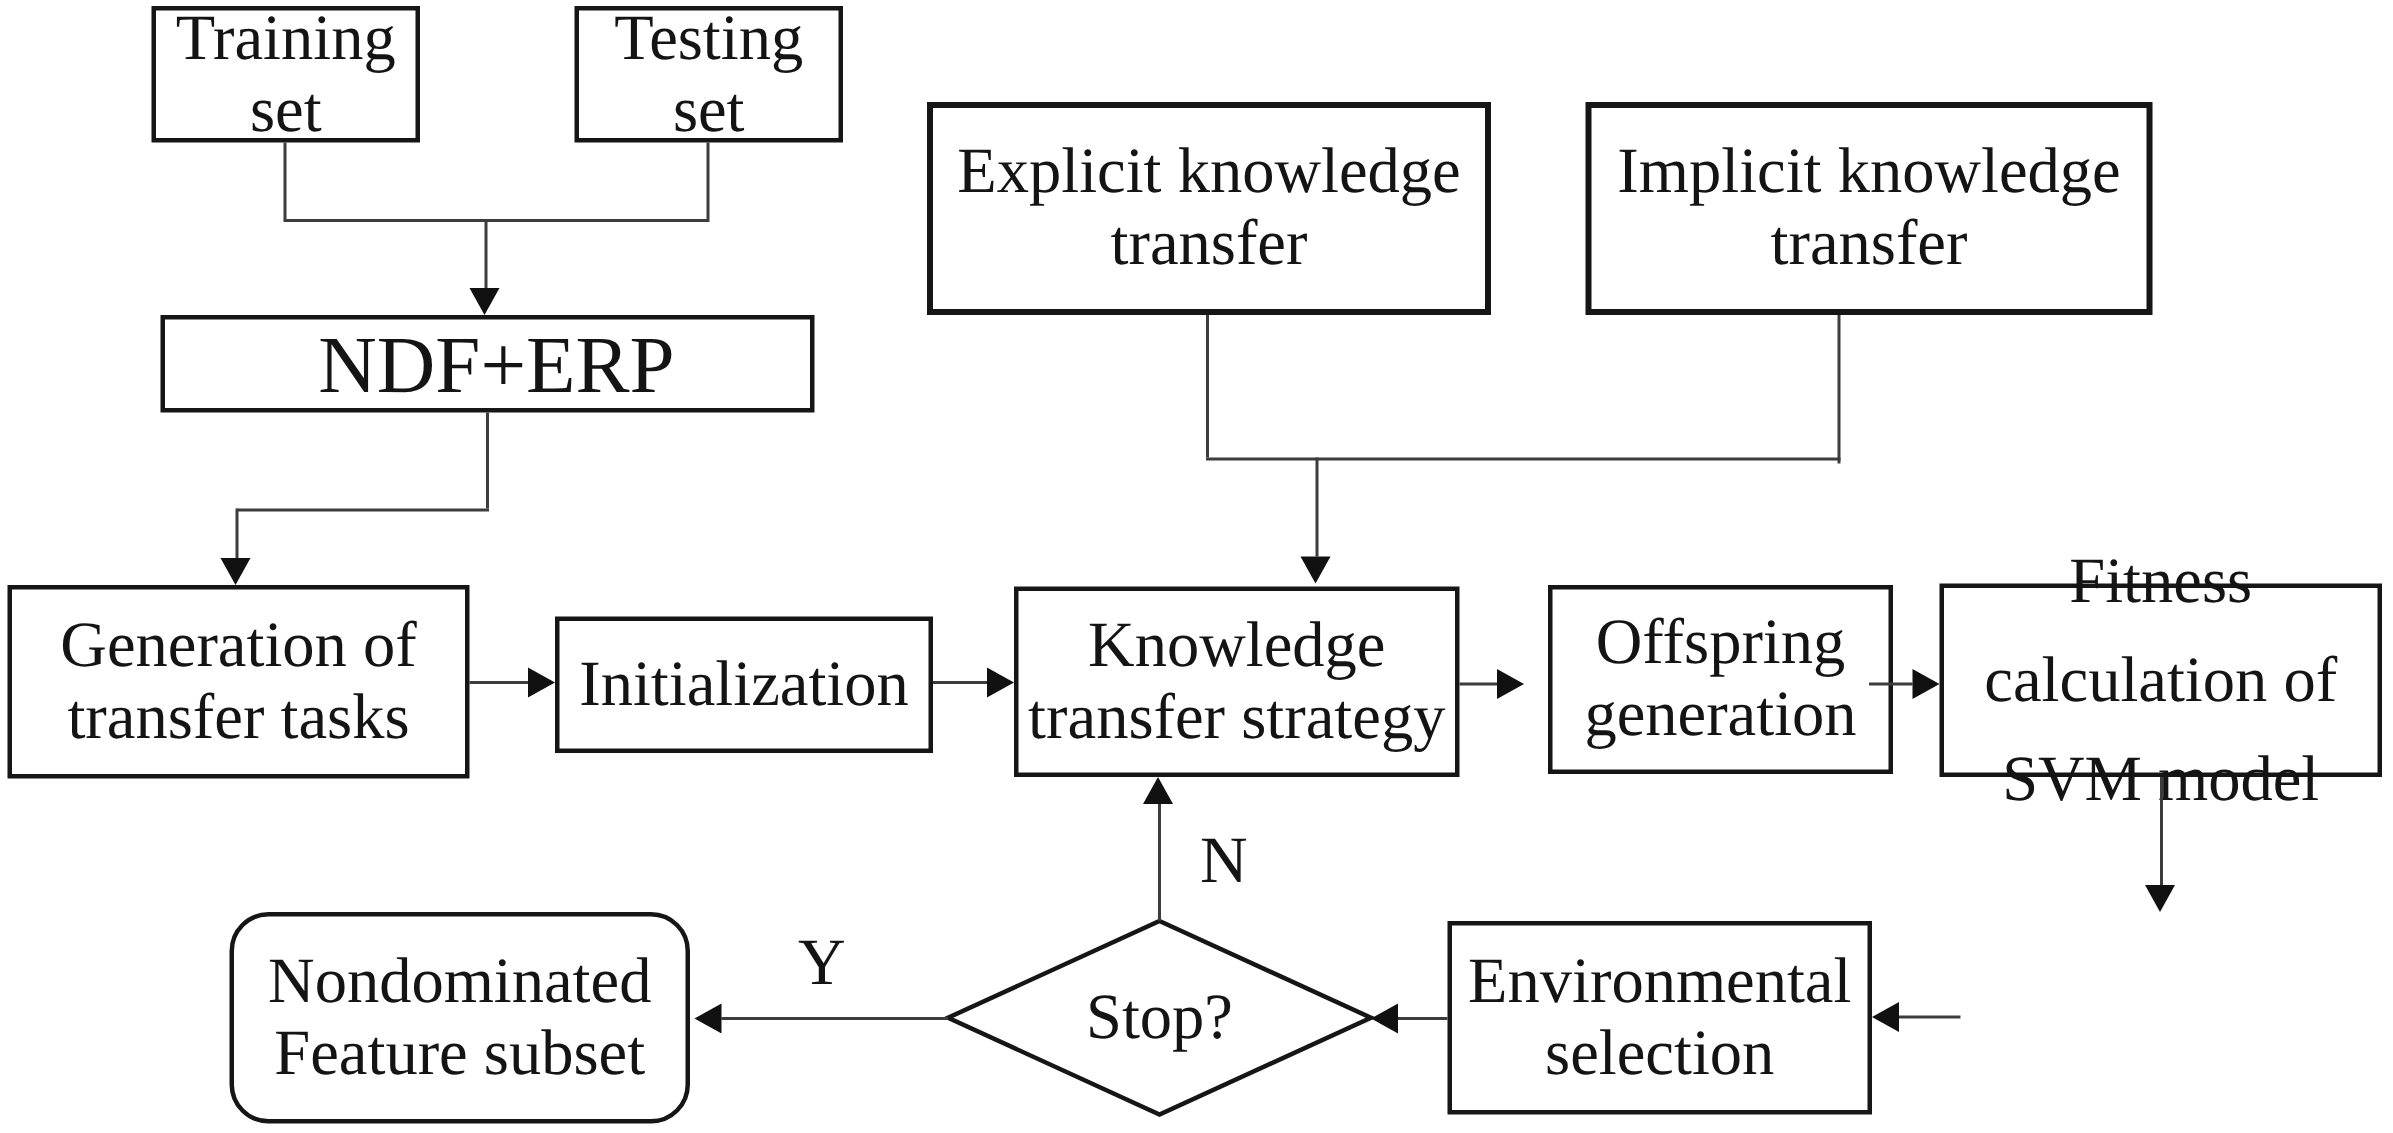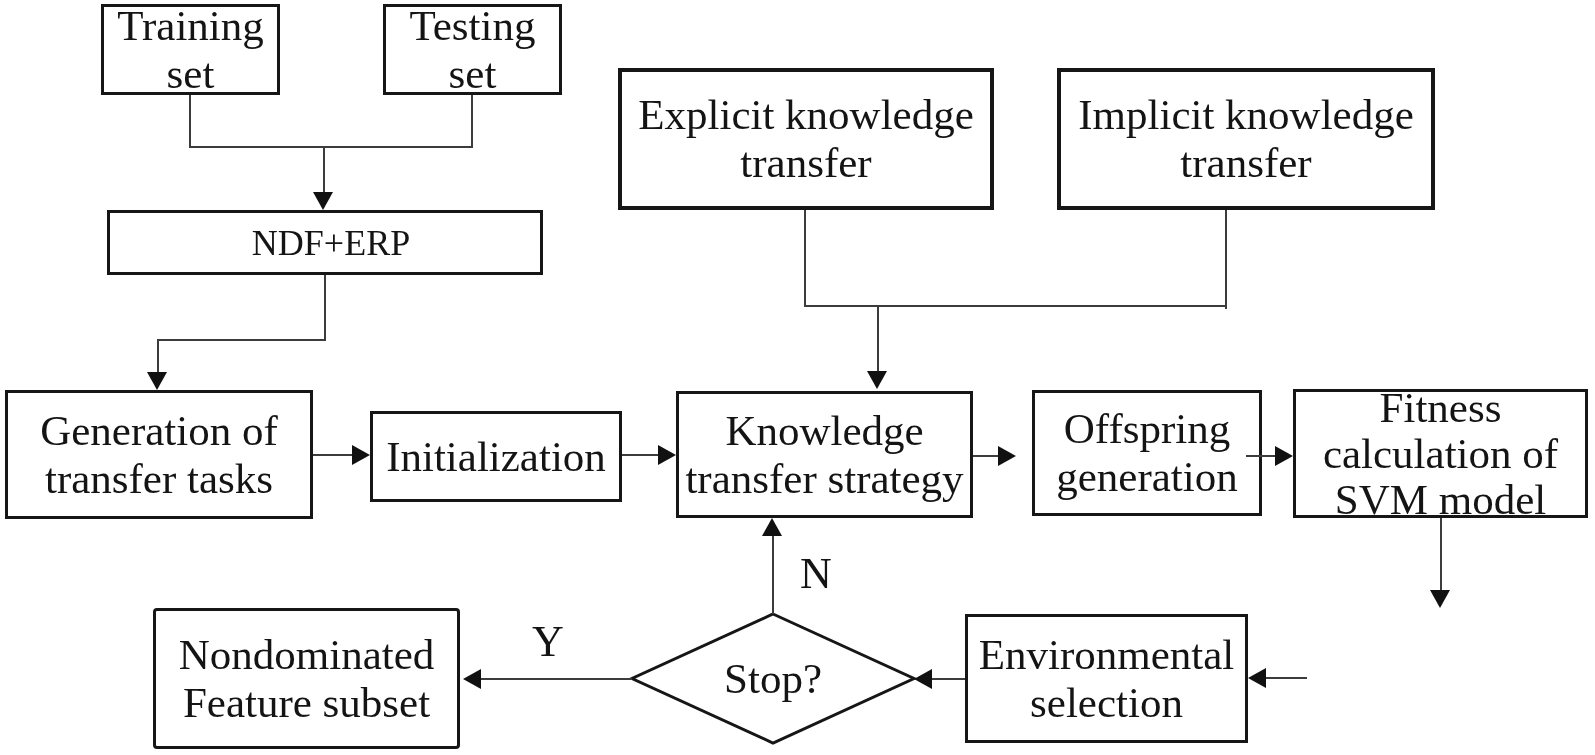--- a/index.html
+++ b/index.html
@@ -8,22 +8,22 @@
     font-family:"Liberation Serif","DejaVu Serif",serif;color:#141414;
     overflow:hidden;
   }
   .node{
     position:absolute;box-sizing:border-box;background:#ffffff;
     border:3px solid #161616;
     display:flex;align-items:center;justify-content:center;text-align:center;
     font-size:43px;line-height:48px;white-space:pre-line;
   }
   .node.thick{border-width:4px;}
-  .node.tight{line-height:46px;}
-  .rounded{border-radius:4px;}
+  .node.tight{line-height:66px;}
+  .rounded{border-radius:26px;}
   .lbl{
     position:absolute;font-size:44px;line-height:44px;color:#141414;
   }
   .line{position:absolute;background:#3c3c3c;}
   .arr{position:absolute;width:0;height:0;}
   .arr.down{border-left:10px solid transparent;border-right:10px solid transparent;border-top:18px solid #111;}
   .arr.up{border-left:10px solid transparent;border-right:10px solid transparent;border-bottom:18px solid #111;}
   .arr.right{border-top:10px solid transparent;border-bottom:10px solid transparent;border-left:18px solid #111;}
   .arr.left{border-top:10px solid transparent;border-bottom:10px solid transparent;border-right:18px solid #111;}
   .diamond-wrap{position:absolute;left:628px;top:610px;width:290px;height:137px;}
@@ -38,21 +38,21 @@
 <body>
 
 <div id="canvas">
 
   <div class="node" style="left:101px;top:4px;width:179px;height:91px;">Training
 set</div>
 
   <div class="node" style="left:383px;top:4px;width:179px;height:91px;">Testing
 set</div>
 
-  <div class="node" style="left:107px;top:210px;width:436px;height:65px;font-size:36px;padding-left:12px;">NDF+ERP</div>
+  <div class="node" style="left:107px;top:210px;width:436px;height:65px;font-size:54px;padding-left:12px;">NDF+ERP</div>
 
   <div class="node thick" style="left:618px;top:68px;width:376px;height:142px;">Explicit knowledge
 transfer</div>
 
   <div class="node thick" style="left:1037px;top:68px;width:378px;height:142px;margin-left:20px;">Implicit knowledge
 transfer</div>
 
   <div class="node" style="left:5px;top:390px;width:308px;height:129px;">Generation of
 transfer tasks</div>
 

